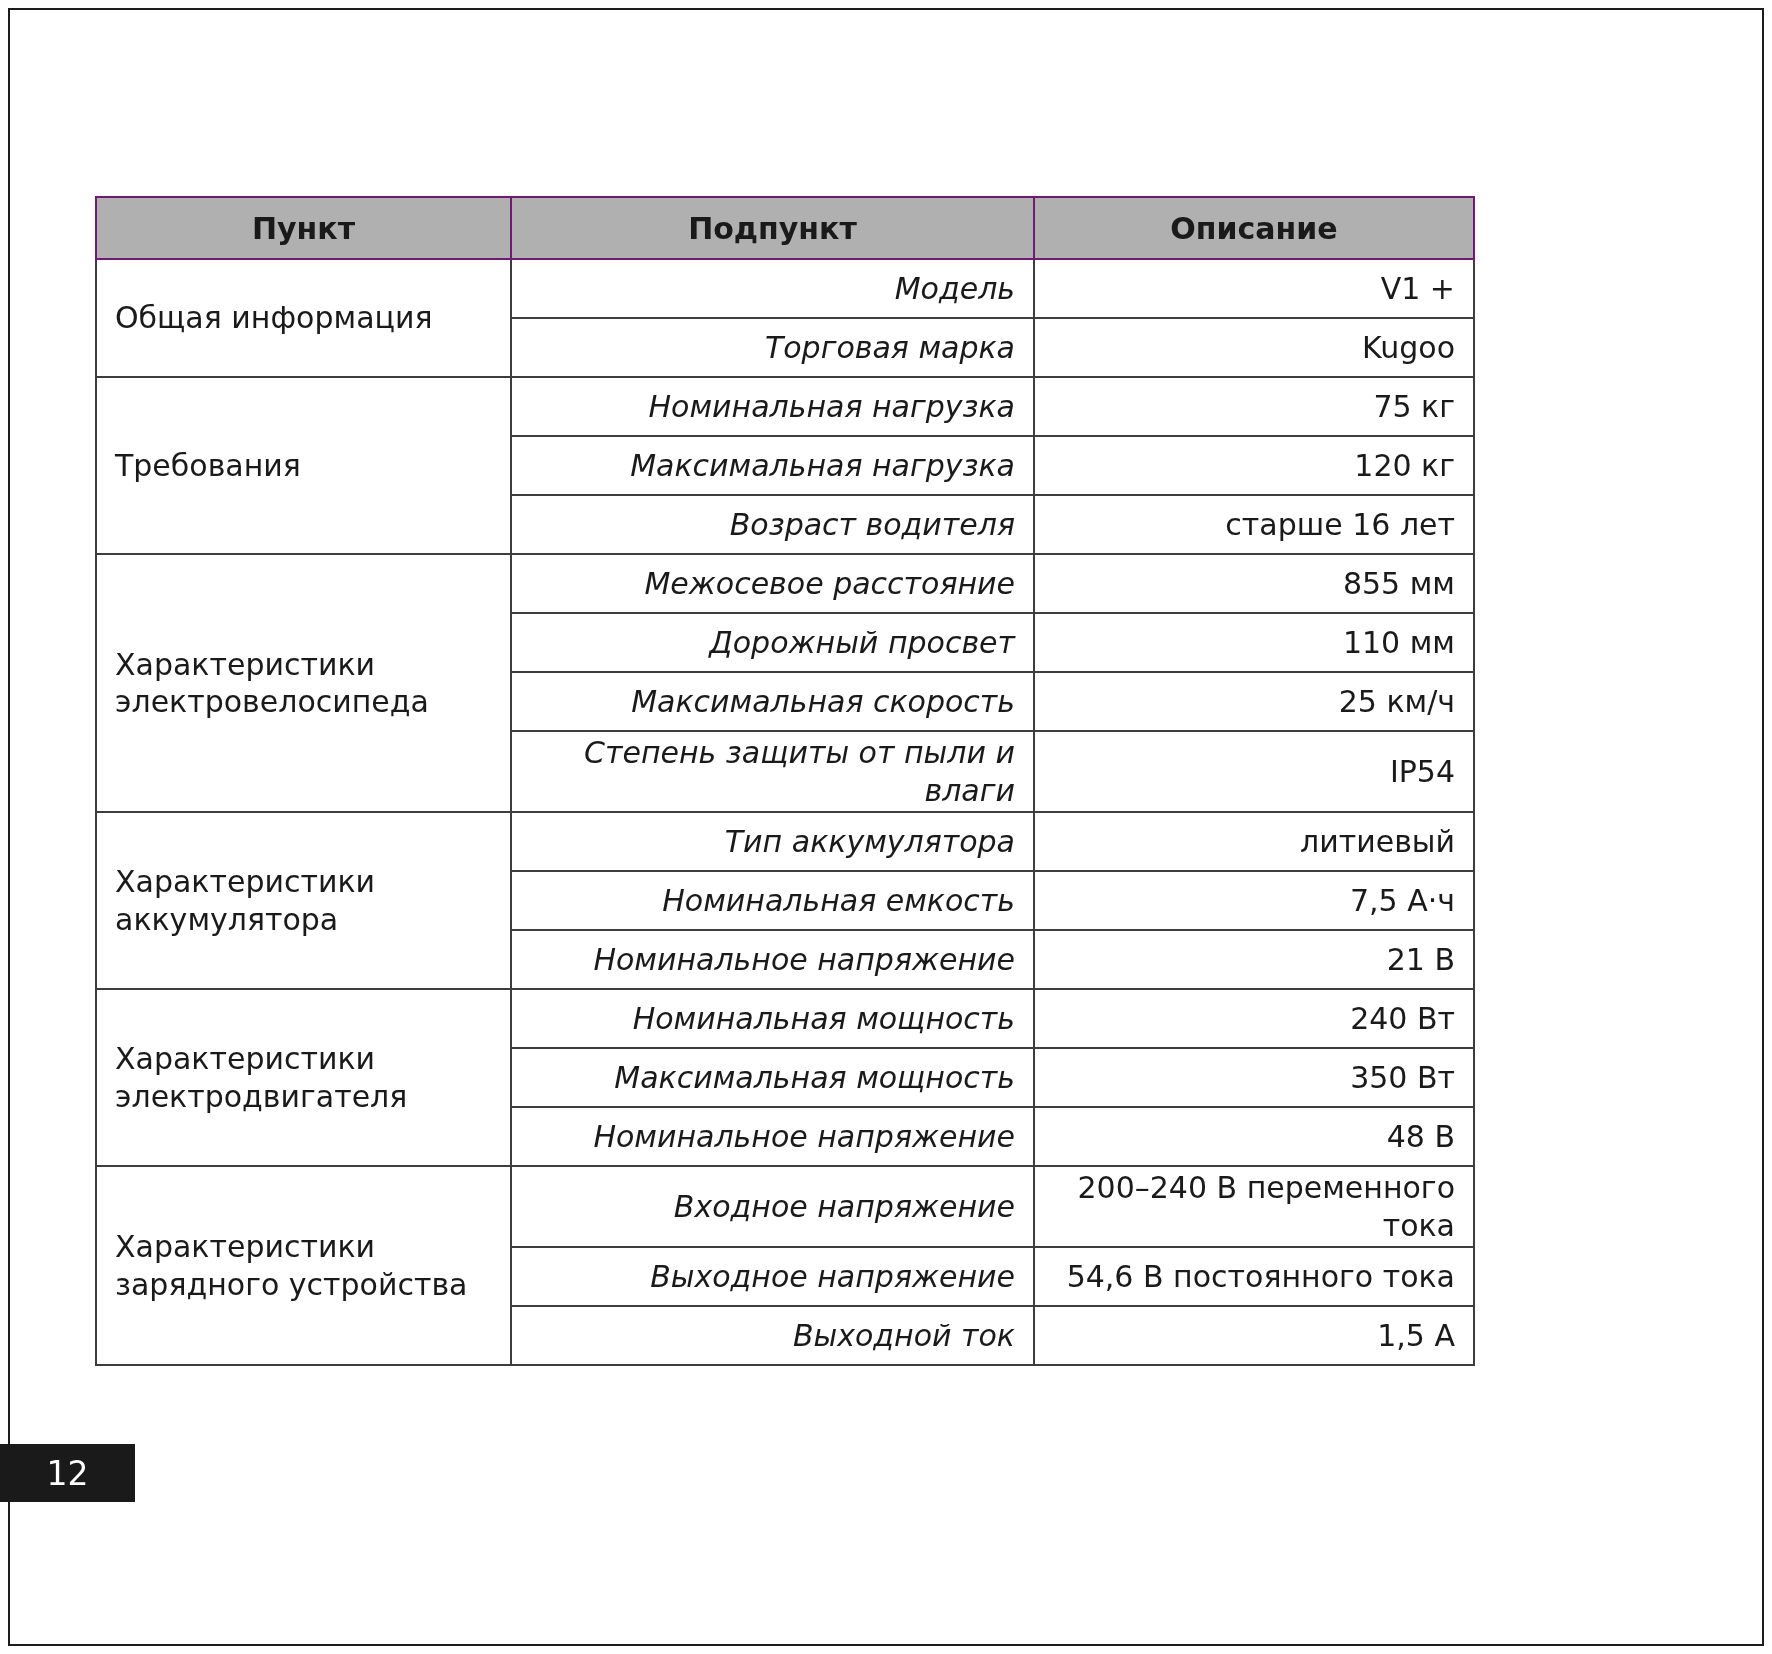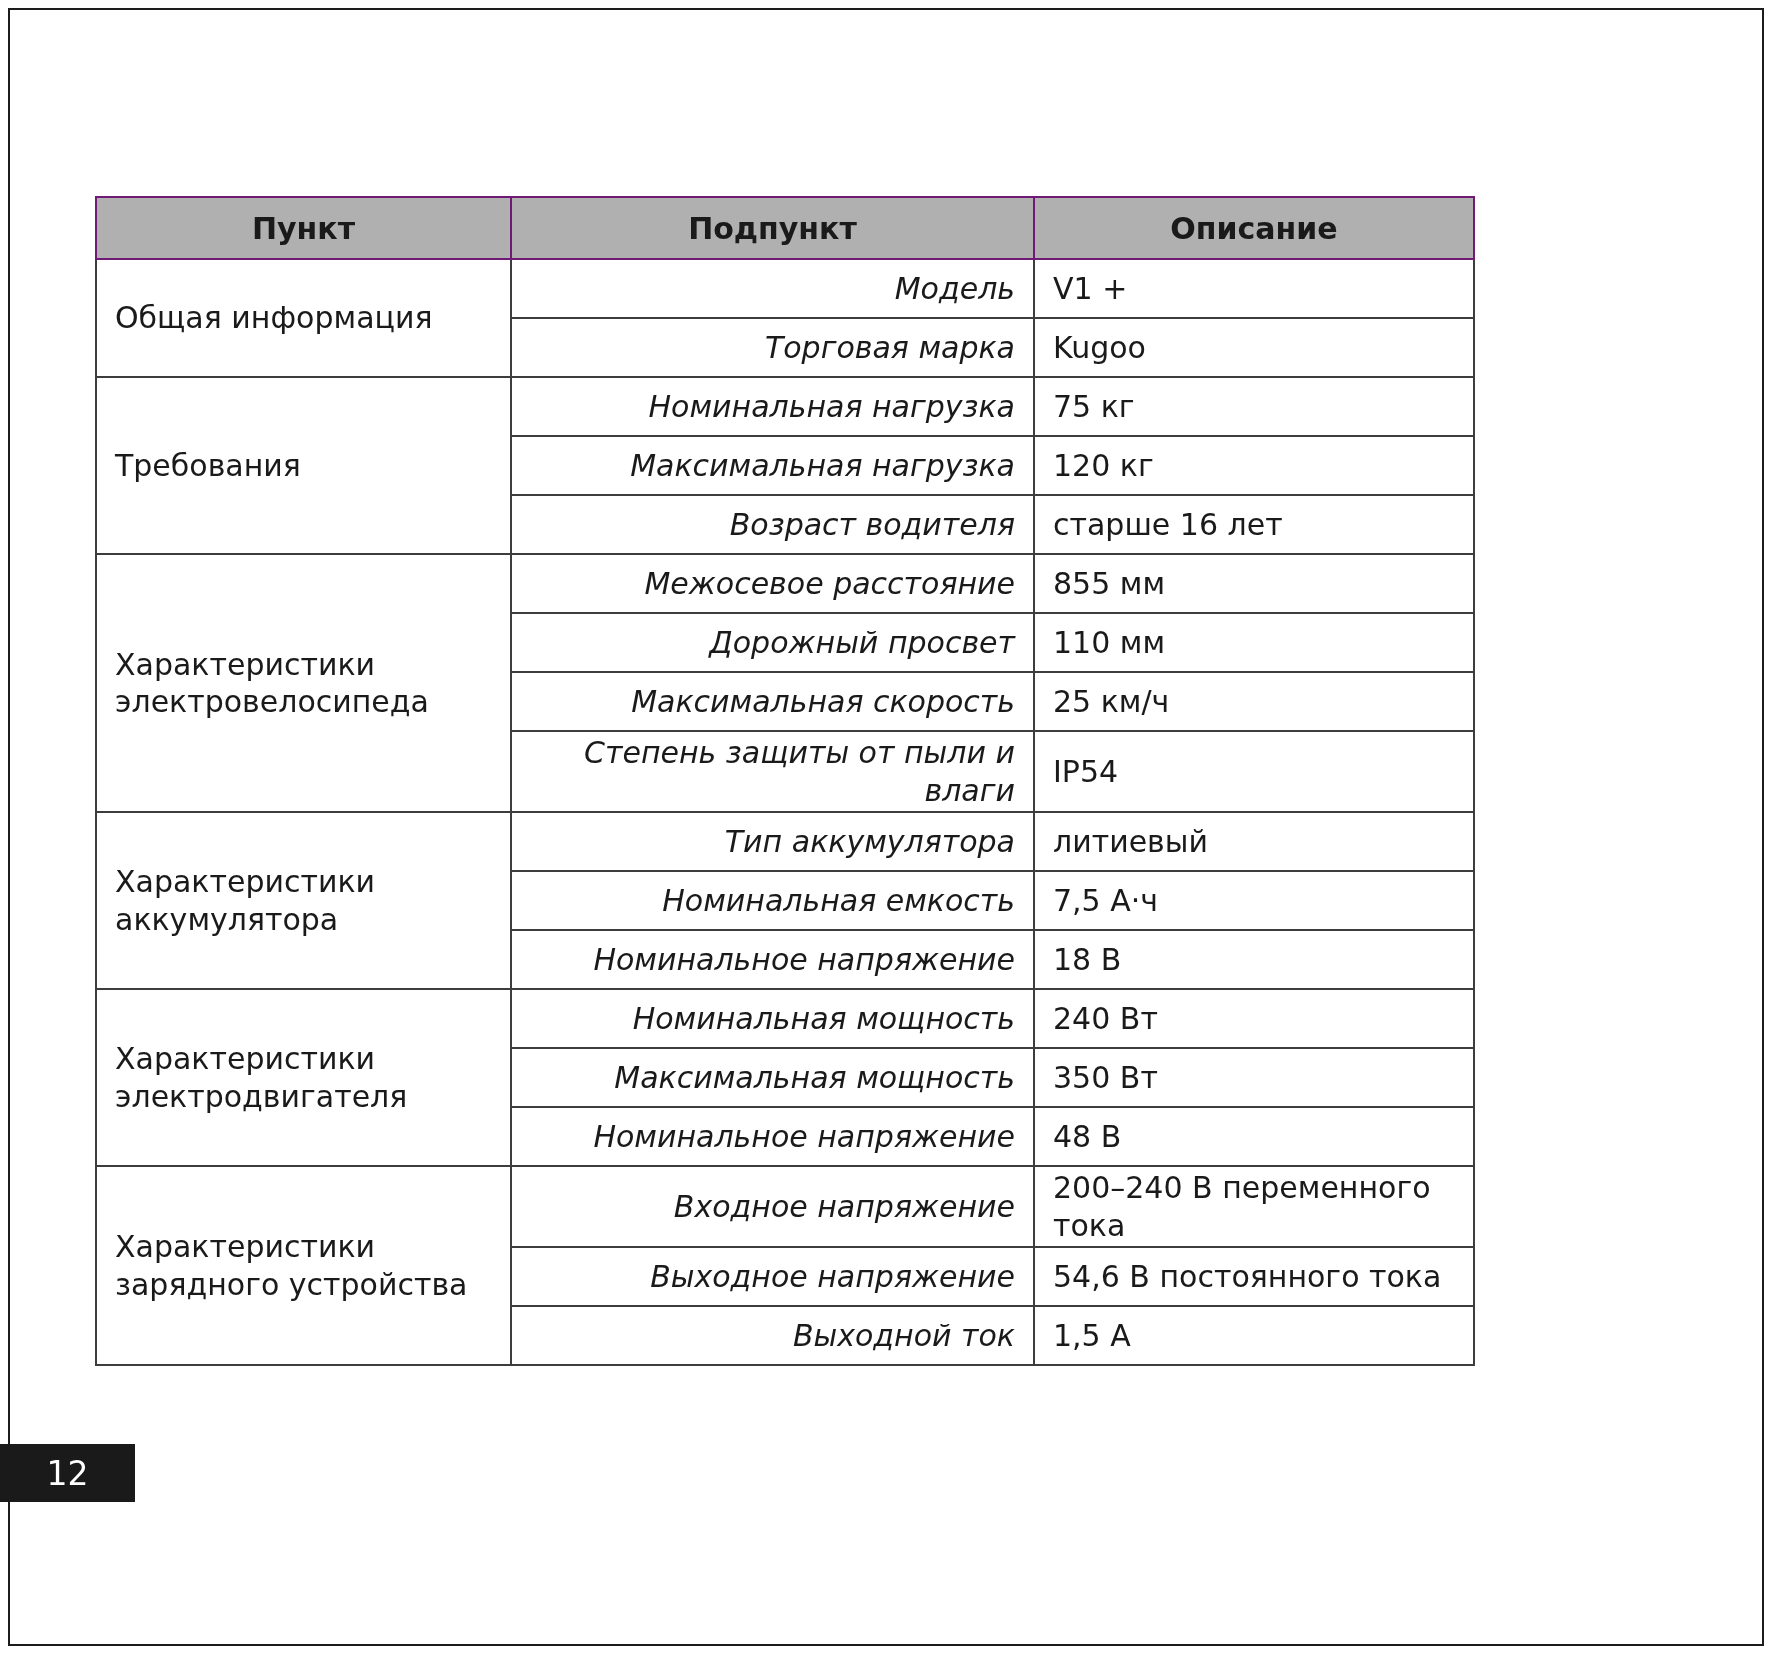--- a/index.html
+++ b/index.html
@@ -65,21 +65,21 @@
   }
   td.group-cell {
     text-align: left;
     margin-left: 12px;
   }
   td.sub-cell {
     text-align: right;
     font-style: italic;
   }
   td.value-cell {
-    text-align: left;
+    text-align: right;
   }
   .page-number {
     position: absolute;
     left: 0px;
     top: 1444px;
     width: 135px;
     height: 58px;
     background: #1a1a1a;
     color: #ffffff;
     font-size: 33px;
@@ -152,21 +152,21 @@
           <td rowspan="3" class="group-cell">Характеристики аккумулятора</td>
           <td class="sub-cell">Тип аккумулятора</td>
           <td class="value-cell">литиевый</td>
         </tr>
         <tr>
           <td class="sub-cell">Номинальная емкость</td>
           <td class="value-cell">7,5 А·ч</td>
         </tr>
         <tr>
           <td class="sub-cell">Номинальное напряжение</td>
-          <td class="value-cell">18 В</td>
+          <td class="value-cell">21 В</td>
         </tr>
         <tr>
           <td rowspan="3" class="group-cell">Характеристики электродвигателя</td>
           <td class="sub-cell">Номинальная мощность</td>
           <td class="value-cell">240 Вт</td>
         </tr>
         <tr>
           <td class="sub-cell">Максимальная мощность</td>
           <td class="value-cell">350 Вт</td>
         </tr>

